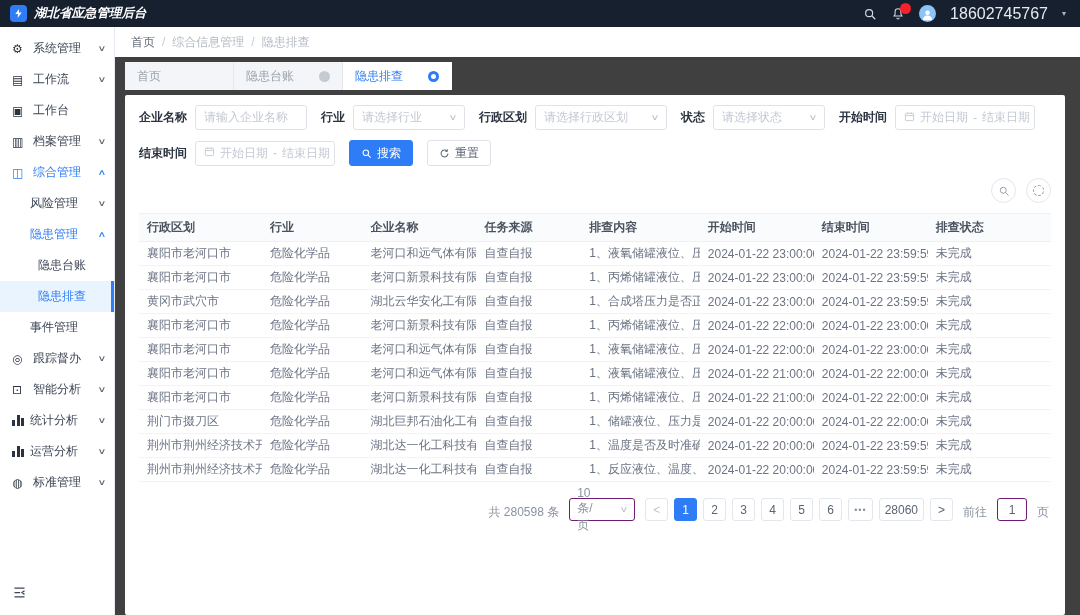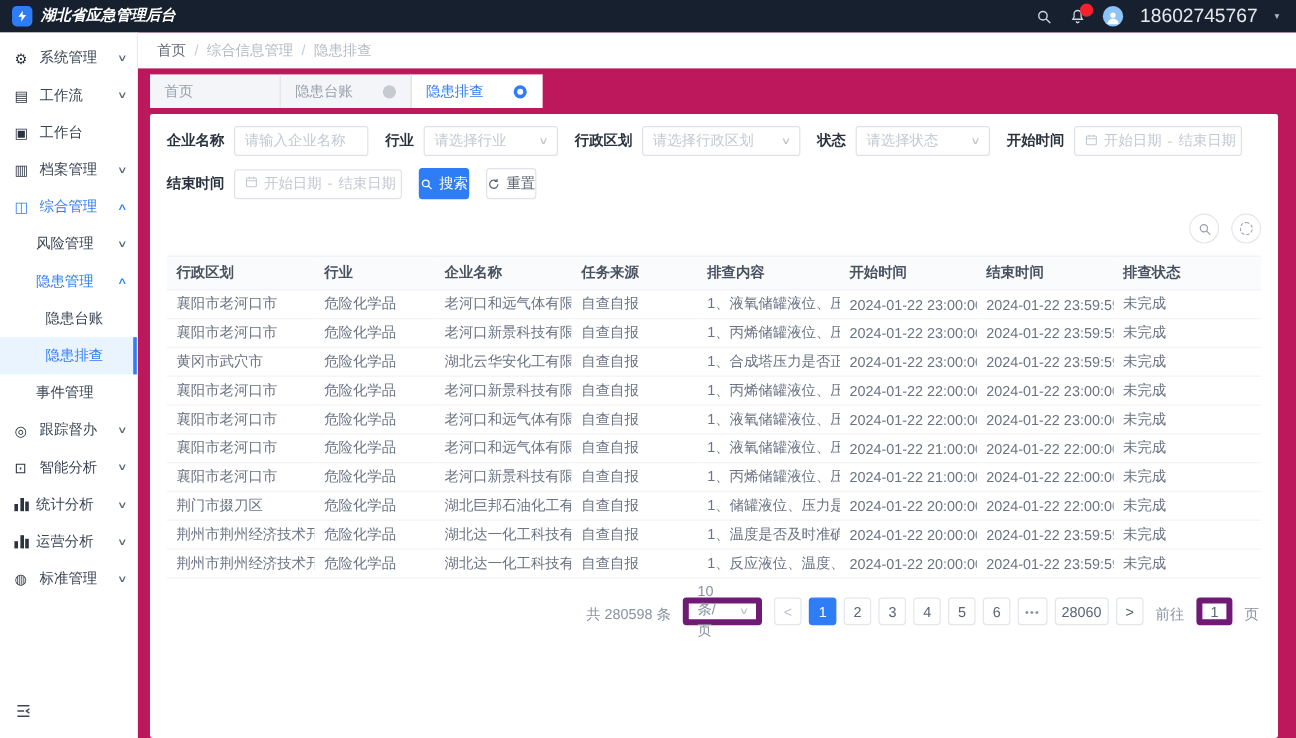--- a/index.html
+++ b/index.html
@@ -42,21 +42,21 @@
   .side-item.sel { background:#e9f4ff; color:#2e7cf6; }
   .side-item.sel::after { content:''; position:absolute; right:0; top:0; bottom:0;
     width:3px; background:#2e7cf6; }
   .glyph-bars { width:12px; height:11px;
     background:
       linear-gradient(#2b3340 0 0) left bottom/3px 6px no-repeat,
       linear-gradient(#2b3340 0 0) center bottom/3px 11px no-repeat,
       linear-gradient(#2b3340 0 0) right bottom/3px 8px no-repeat; }
   .side-foot { padding:10px 12px 12px; }
 
-  .content { flex:1; display:flex; flex-direction:column; background:#be185d; overflow:hidden; }
+  .content { flex:1; display:flex; flex-direction:column; background:#404040; overflow:hidden; }
 
   
   .breadcrumb-bar { height:30px; background:#fff; display:flex; align-items:center;
     padding:0 16px; gap:7px; box-shadow:0 1px 2px rgba(0,0,0,.04); flex:none; }
   .crumb { color:#b4bac3; cursor:pointer; }
   .crumb.first { color:#646b76; }
   .crumb-sep { color:#c6cbd3; }
 
   
   .tabbar { height:33px; display:flex; align-items:flex-end; padding:5px 0 0 10px; flex:none; }
@@ -73,21 +73,21 @@
   .card { flex:1; background:#fff; margin:5px 15px 0 10px; border-radius:2px;
     padding:10px 14px 0; display:flex; flex-direction:column; overflow:hidden; }
   .frow { display:flex; align-items:center; gap:14px; margin-bottom:10px; flex:none; }
   .fgroup { display:flex; align-items:center; gap:8px; white-space:nowrap; }
   .flabel { font-weight:bold; color:#2b3340; }
   .fbox { height:25px; border:1px solid #dfe3e9; border-radius:3px; background:#fff;
     display:flex; align-items:center; padding:0 8px; gap:5px; color:#c3c8d2; cursor:text; }
   .fbox .sel-caret { margin-left:auto; color:#c0c4cc; font-size:8px; transform:scaleX(1.5); }
   .w112 { width:112px; } .w132 { width:132px; } .w140 { width:140px; }
   .btn { height:26px; border-radius:3px; display:flex; align-items:center; gap:5px;
-    padding:0 0; cursor:pointer; font-size:12px;
+    padding:0 11px; cursor:pointer; font-size:12px;
     font-family:"Liberation Sans","DejaVu Sans",sans-serif; }
   .btn-primary { background:#2e7cf6; border:1px solid #2e7cf6; color:#fff; }
   .btn-plain { background:#fff; border:1px solid #dfe3e9; color:#5a6472; }
 
   .table-tools { display:flex; justify-content:flex-end; gap:10px; padding:2px 0 10px; flex:none; }
   .circle-btn { width:25px; height:25px; border-radius:50%; border:1px solid #e3e6eb;
     background:#fff; display:flex; align-items:center; justify-content:center;
     color:#9aa1ab; cursor:pointer; }
   .dashed-circle { width:11px; height:11px; border:1px dashed #9aa1ab; border-radius:50%; }
 
@@ -99,21 +99,21 @@
   .data-table td { height:24px; padding:0 8px; color:#6b7384;
     border-bottom:1px solid #f1f3f6; white-space:nowrap; overflow:hidden; }
   .data-table th:nth-child(1){width:13.5%} .data-table th:nth-child(2){width:11%}
   .data-table th:nth-child(3){width:12.5%} .data-table th:nth-child(4){width:11.5%}
   .data-table th:nth-child(5){width:13%}  .data-table th:nth-child(6){width:12.5%}
   .data-table th:nth-child(7){width:12.5%}
 
   
   .pagination { display:flex; justify-content:flex-end; align-items:flex-end; gap:10px;
     padding:16px 2px; color:#8a92a0; flex:none; }
-  .pbox { height:23px; border:5px solid #701a75; border-radius:3px; background:#fff;
+  .pbox { height:23px; border:1px solid #701a75; border-radius:3px; background:#fff;
     display:flex; align-items:center; padding:0 7px; color:#8a92a0; cursor:pointer;gap:18px; }
   .psize { width:66px; justify-content:space-between; }
   .psize .caret { color:#c0c4cc; font-size:8px; transform:scaleX(1.5); }
   .pager { display:flex; gap:6px; align-items:center; }
   .pbtn { min-width:23px; height:23px; border:1px solid #e3e6eb; border-radius:3px;
     background:#fff; color:#5a6472; display:flex; align-items:center; justify-content:center;
     padding:0 5px; cursor:pointer; font-size:12px;
     font-family:"Liberation Sans","DejaVu Sans",sans-serif; }
   .pbtn.active { background:#2e7cf6; border-color:#2e7cf6; color:#fff; }
   .pbtn.prev { color:#c0c4cc; }

